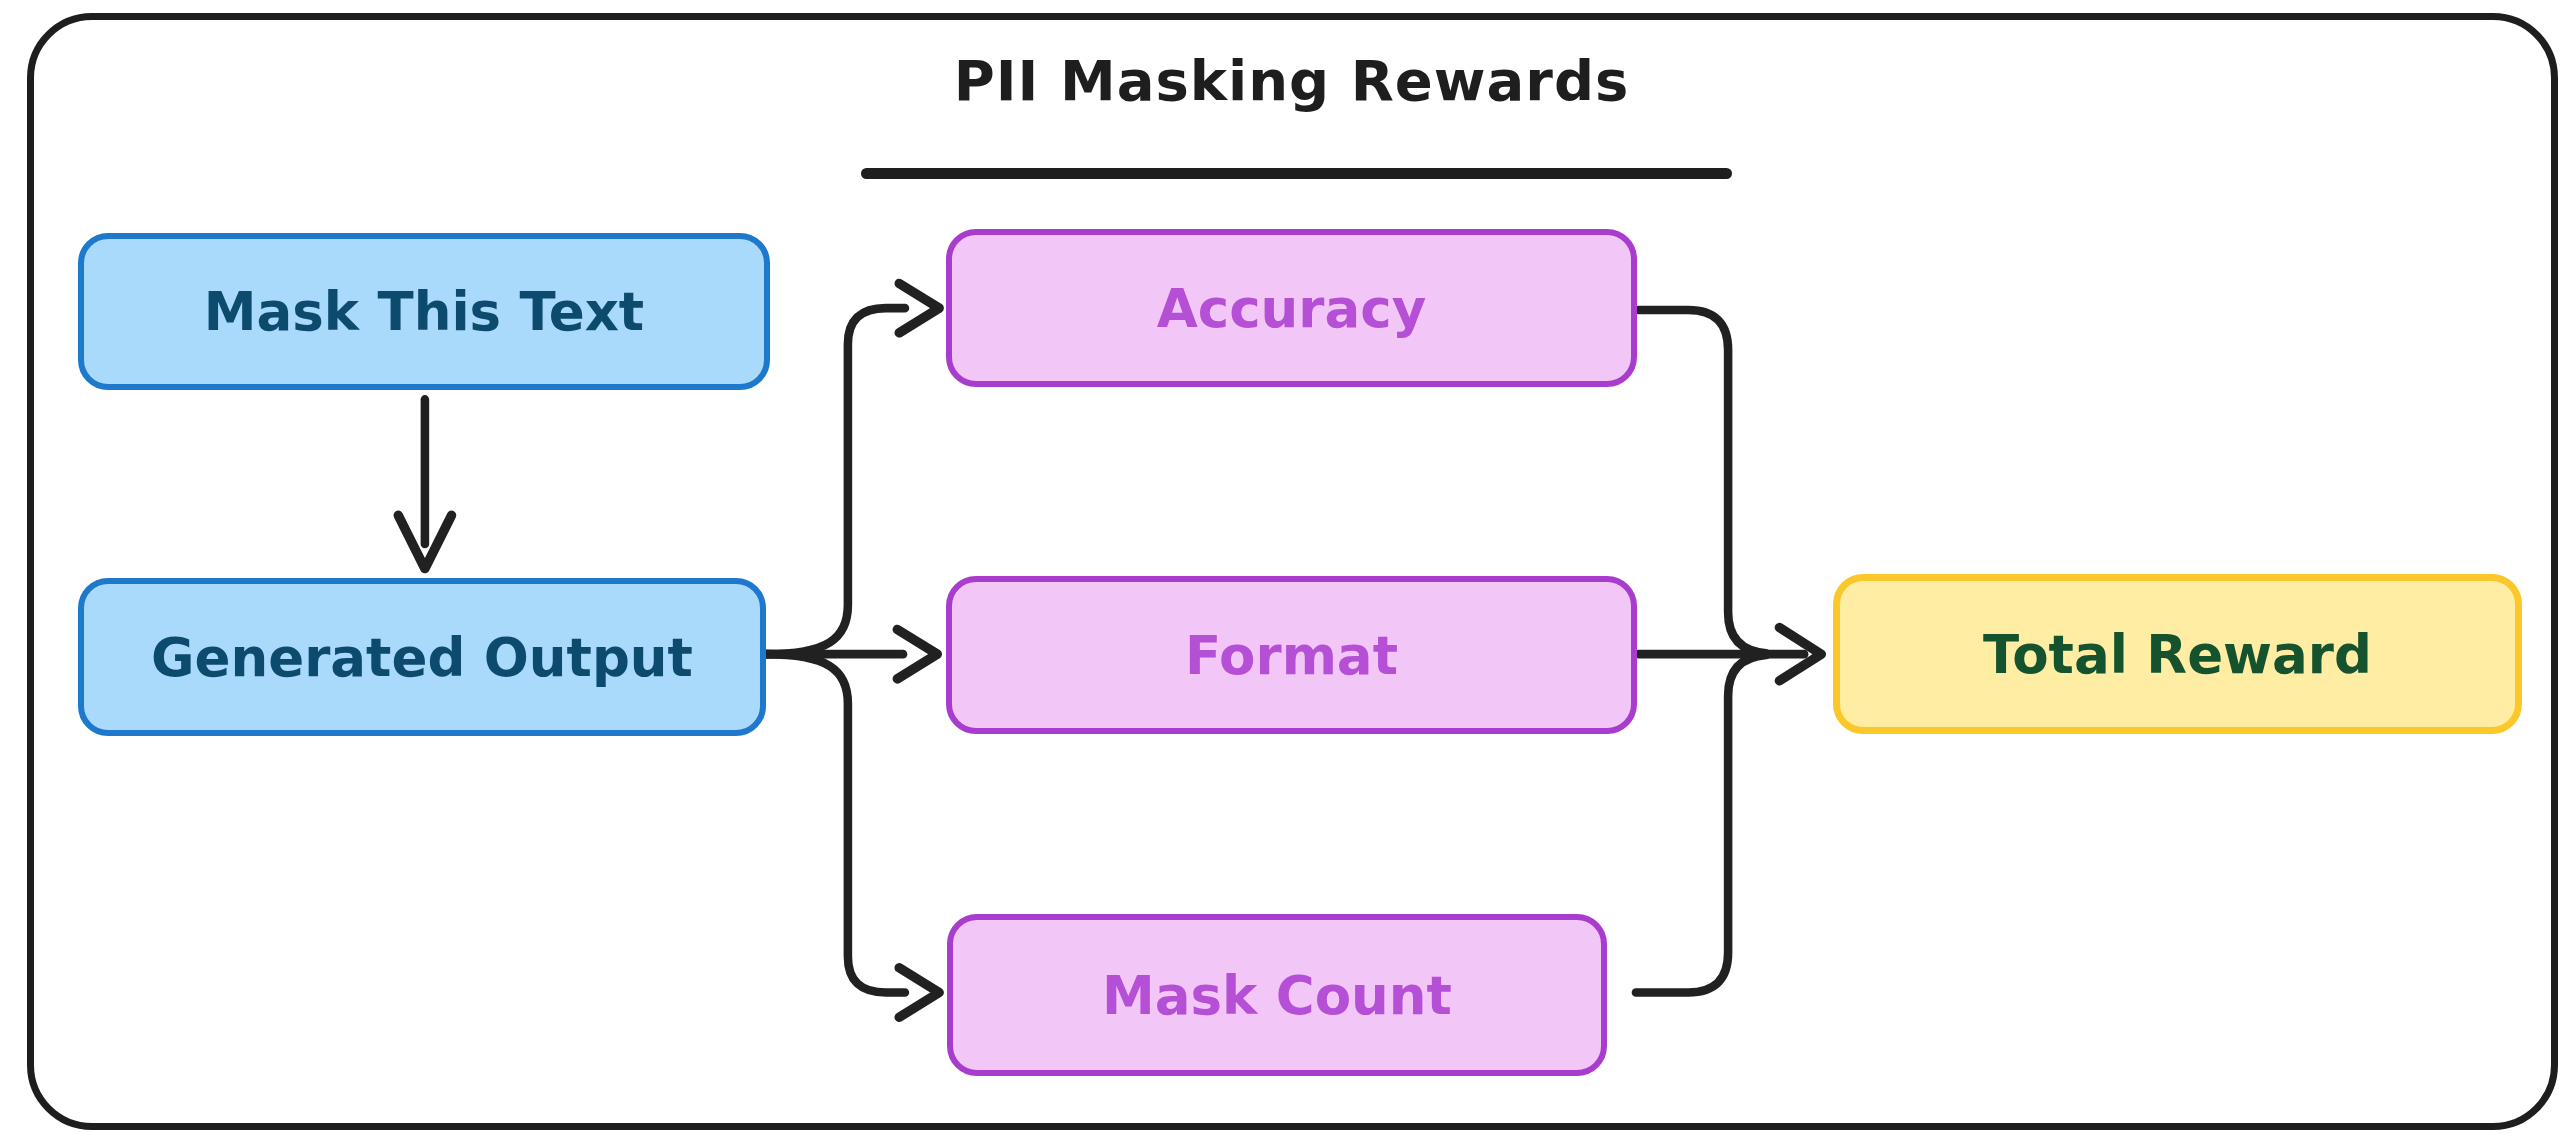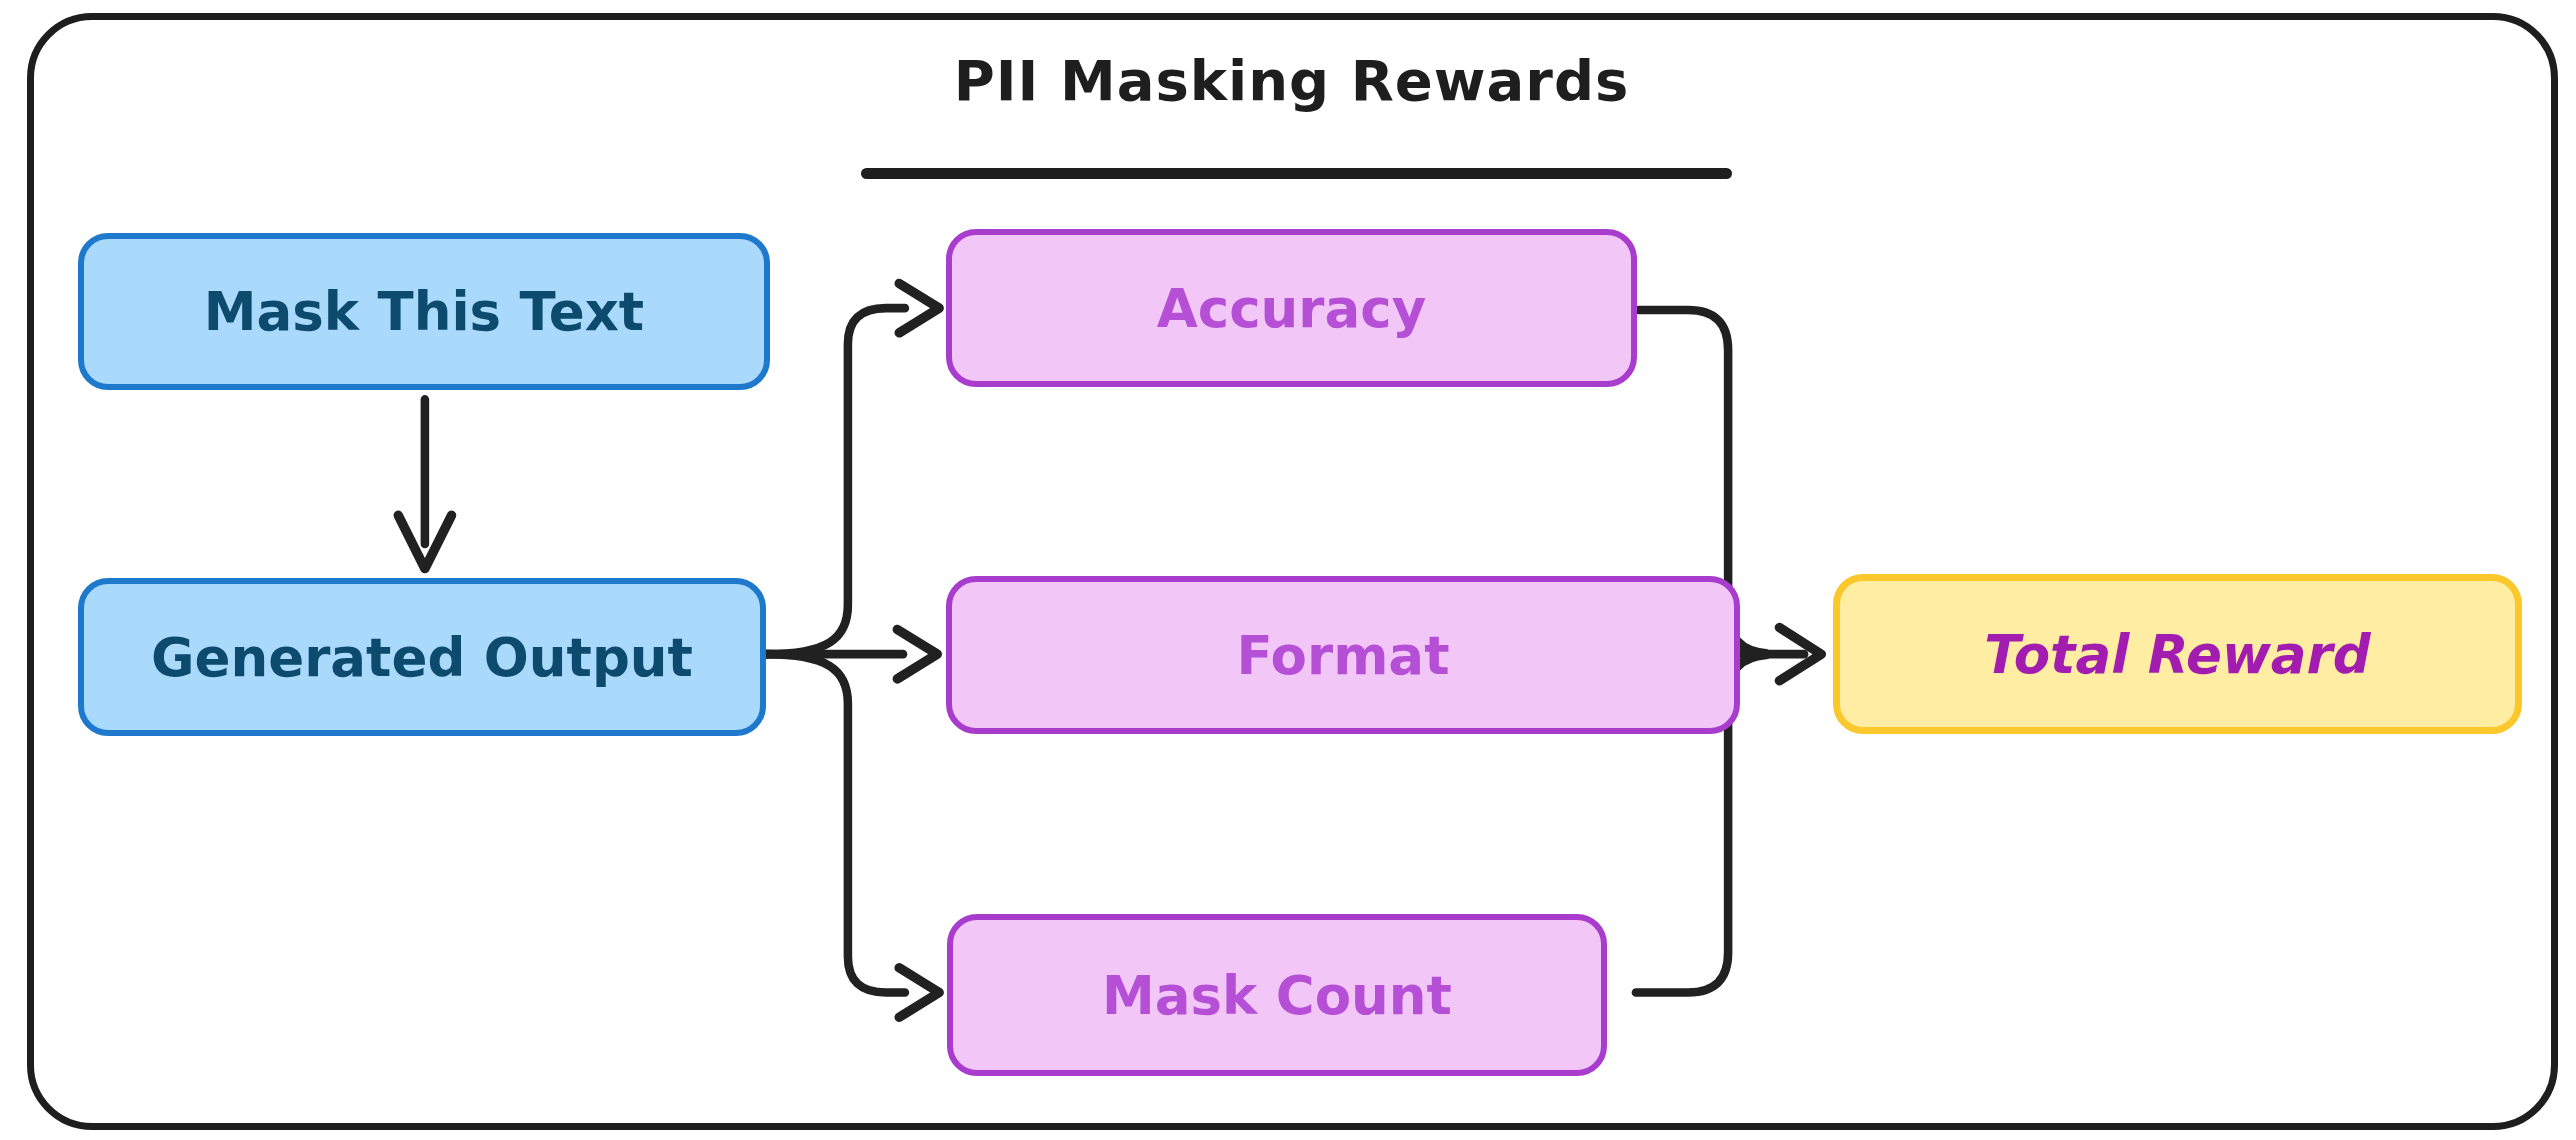--- a/index.html
+++ b/index.html
@@ -24,26 +24,26 @@
     position:absolute;left:861px;top:168px;width:871px;height:10.5px;
     background:#1e1e1e;border-radius:5.7px;
   }
   .node{
     position:absolute;display:flex;align-items:center;justify-content:center;
     border-radius:30px;font-size:53px;font-weight:600;white-space:nowrap;
     box-sizing:border-box;
   }
   .node-blue{background:#a9d9fb;border:6.7px solid #1e78cc;color:#0c4a6e;}
   .node-purple{background:#f2c7f8;border:6.7px solid #a83ccd;color:#b44fd6;}
-  .node-yellow{background:#ffeda3;border:7.6px solid #fac82a;color:#a21caf;font-style:italic;}
+  .node-yellow{background:#ffeda3;border:7.6px solid #fac82a;color:#14532d;}
 
   #n-mask-this-text {left:78px;  top:233px; width:692px; height:157px;}
   #n-generated-output{left:78px; top:578px; width:688px; height:158px;}
   #n-accuracy  {left:946px; top:229px; width:691px; height:158px;}
-  #n-format    {left:946px; top:576px; width:794px; height:158px;}
+  #n-format    {left:946px; top:576px; width:691px; height:158px;}
   #n-mask-count{left:947px; top:914px; width:660px; height:162px;}
   #n-total-reward{left:1833px;top:574px;width:689px; height:160px;}
 
   svg.connectors{position:absolute;left:0;top:0;width:2576px;height:1141px;pointer-events:none;}
   svg.connectors path{
     fill:none;stroke:#212121;stroke-width:9;
     stroke-linecap:round;stroke-linejoin:round;
   }
   svg.connectors path.head{stroke-width:10;}
 </style>

